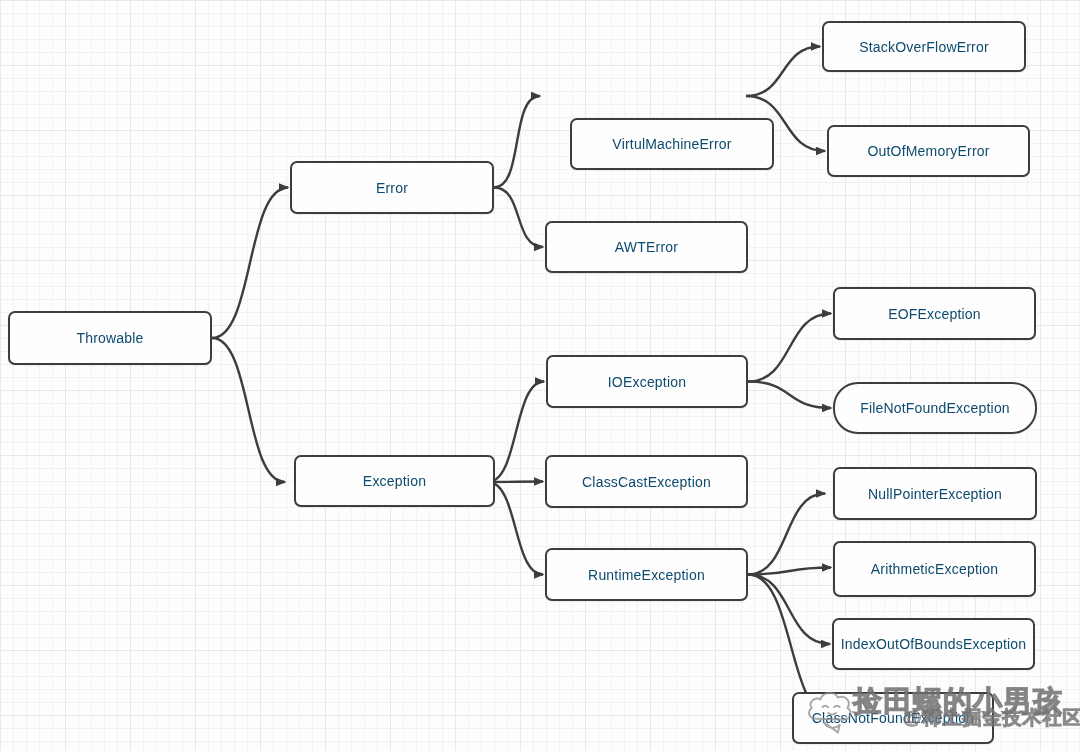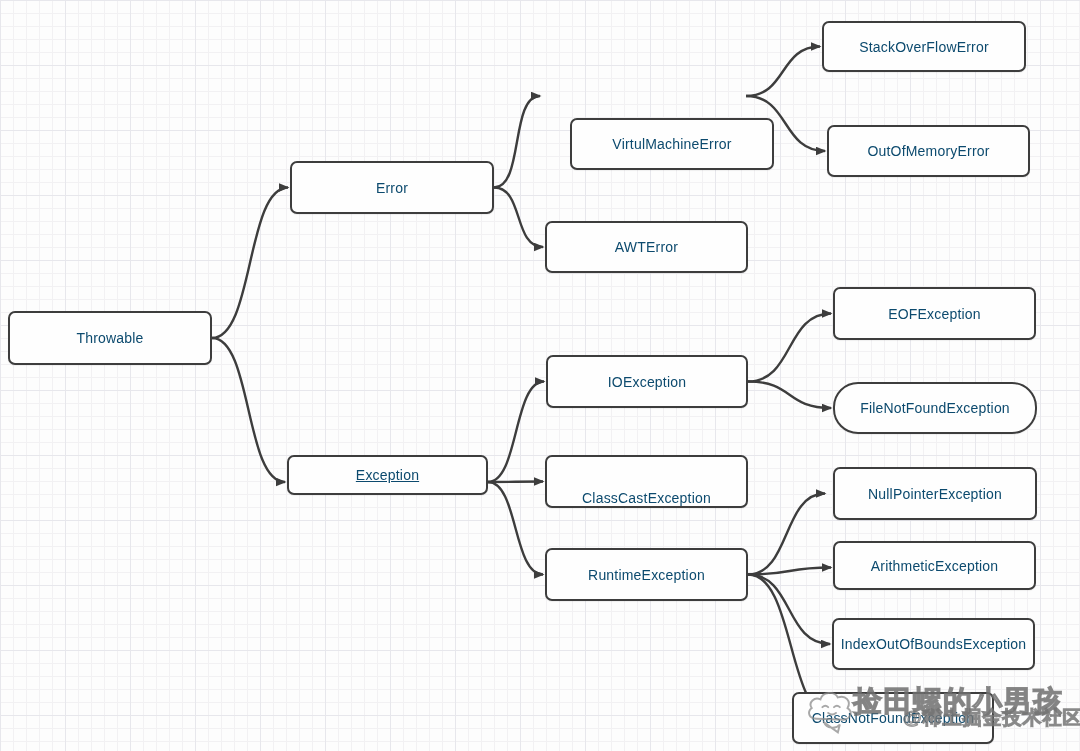--- a/index.html
+++ b/index.html
@@ -124,42 +124,42 @@
       </div>
       <div class="node" style="left: 822px; top: 21px; width: 204px; height: 51px;">
         <span>StackOverFlowError</span>
       </div>
       <div class="node" style="left: 827px; top: 125px; width: 203px; height: 52px;">
         <span>OutOfMemoryError</span>
       </div>
       <div class="node" style="left: 545px; top: 221px; width: 203px; height: 52px;">
         <span>AWTError</span>
       </div>
-      <div class="node" style="left: 287px; top: 455px; width: 201px; height: 40px; text-decoration: underline;">
+      <div class="node" style="left: 294px; top: 455px; width: 201px; height: 52px;">
         <span>Exception</span>
       </div>
       <div class="node" style="left: 546px; top: 355px; width: 202px; height: 53px;">
         <span>IOException</span>
       </div>
       <div class="node" style="left: 833px; top: 287px; width: 203px; height: 53px;">
         <span>EOFException</span>
       </div>
       <div class="node" style="left: 833px; top: 382px; width: 204px; height: 52px; border-radius: 25px;">
         <span>FileNotFoundException</span>
       </div>
-      <div class="node" style="left: 545px; top: 455px; width: 203px; height: 53px; align-items: flex-end;">
+      <div class="node" style="left: 545px; top: 455px; width: 203px; height: 53px;">
         <span>ClassCastException</span>
       </div>
       <div class="node" style="left: 545px; top: 548px; width: 203px; height: 53px;">
         <span>RuntimeException</span>
       </div>
       <div class="node" style="left: 833px; top: 467px; width: 204px; height: 53px;">
         <span>NullPointerException</span>
       </div>
-      <div class="node" style="left: 833px; top: 541px; width: 203px; height: 49px;">
+      <div class="node" style="left: 833px; top: 541px; width: 203px; height: 56px;">
         <span>ArithmeticException</span>
       </div>
       <div class="node" style="left: 832px; top: 618px; width: 203px; height: 52px;">
         <span>IndexOutOfBoundsException</span>
       </div>
       <div class="node" style="left: 792px; top: 692px; width: 202px; height: 52px;">
         <span>ClassNotFoundException</span>
       </div>
     </div>
 

